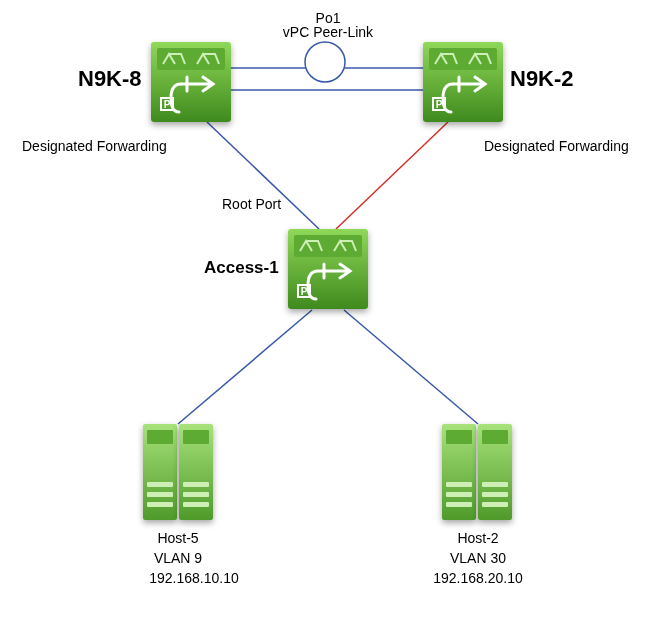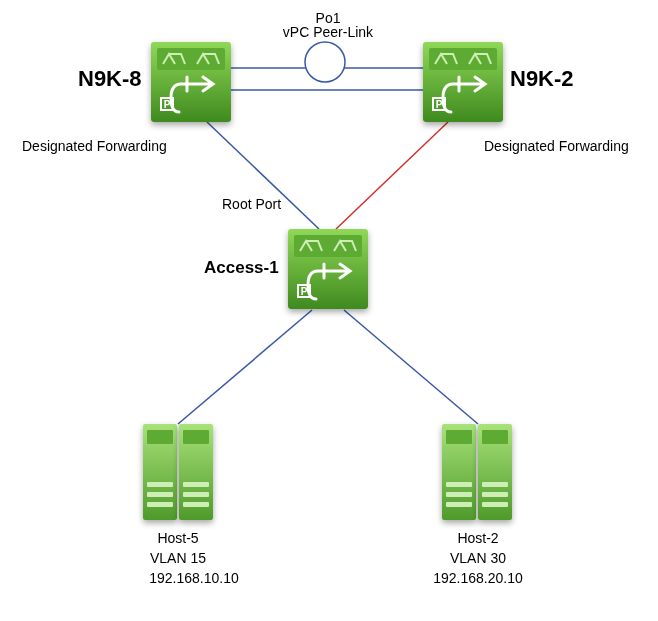--- a/index.html
+++ b/index.html
@@ -134,20 +134,20 @@
 <div class="lbl big" style="left:510px;top:66px">N9K-2</div>
 
 <div class="lbl" style="left:22px;top:138px">Designated Forwarding</div>
 <div class="lbl" style="left:484px;top:138px">Designated Forwarding</div>
 
 <div class="lbl" style="left:222px;top:196px">Root Port</div>
 
 <div class="lbl med" style="left:204px;top:258px">Access-1</div>
 
 <div class="lbl center" style="left:178px;top:530px">Host-5</div>
-<div class="lbl center" style="left:178px;top:550px">VLAN 15</div>
+<div class="lbl center" style="left:178px;top:550px">VLAN 9</div>
 <div class="lbl center" style="left:194px;top:570px">192.168.10.10</div>
 
 <div class="lbl center" style="left:478px;top:530px">Host-2</div>
 <div class="lbl center" style="left:478px;top:550px">VLAN 30</div>
 <div class="lbl center" style="left:478px;top:570px">192.168.20.10</div>
 
 </div>
 
 </body></html>

